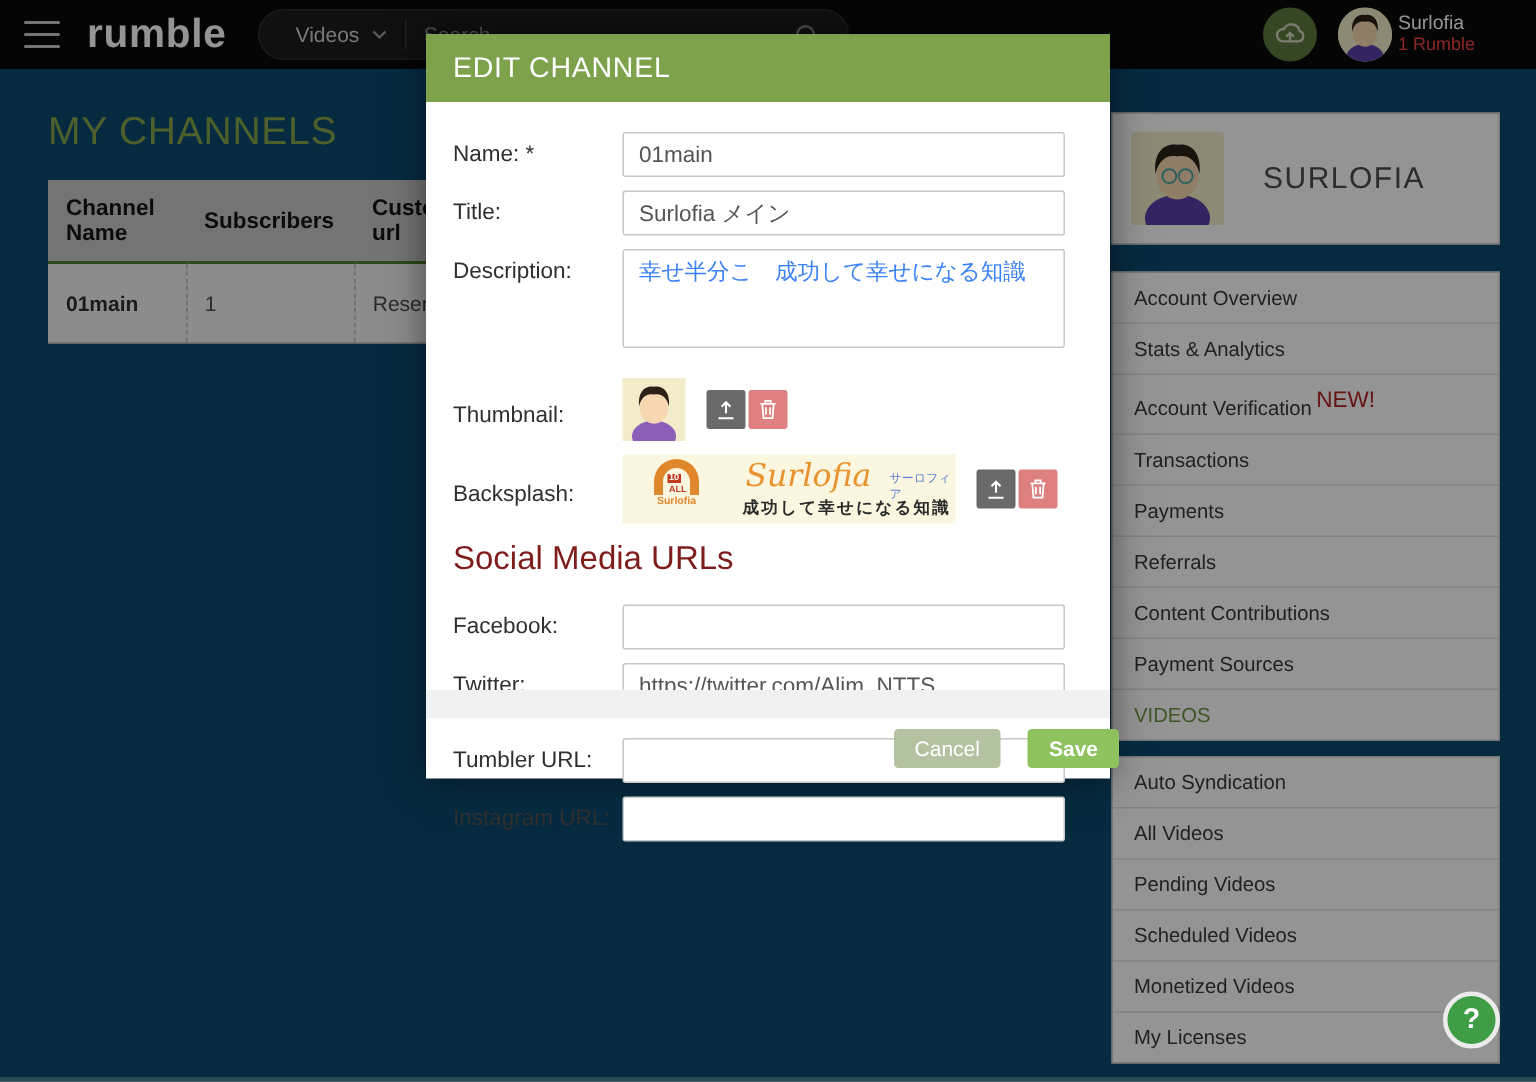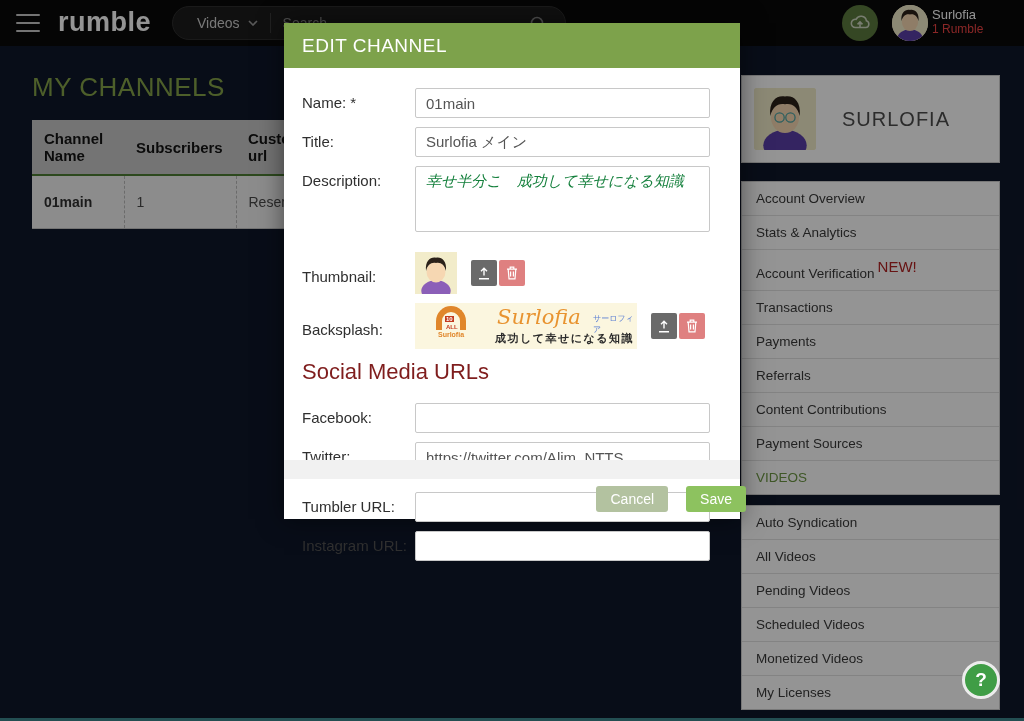--- a/index.html
+++ b/index.html
@@ -17,21 +17,21 @@
   .search-input { background:transparent; border:none; outline:none; color:#bbbbbb; font-size:14px; width:220px; }
   .search-input::placeholder { color:#8a8a8a; }
   .search-glass { position:absolute; right:18px; top:9px; }
   .upload-circle { position:absolute; right:146px; top:5px; width:36px; height:36px; border-radius:50%; background:#5c7a3e; display:flex; align-items:center; justify-content:center; cursor:pointer; }
   .nav-avatar { position:absolute; right:96px; top:5px; width:36px; height:36px; border-radius:50%; overflow:hidden; cursor:pointer; background:#f2ecca; }
   .nav-user { position:absolute; right:8px; top:7px; width:84px; }
   .nav-user .name { font-size:13px; color:#ffffff; }
   .nav-user .status { font-size:12px; color:#ef4444; }
 
   
-  .content { position:absolute; top:46px; left:0; width:1024px; height:675px; background:#0f172a;padding-left:44px; }
+  .content { position:absolute; top:46px; left:0; width:1024px; height:675px; background:#0c4a6e;padding-left:44px; }
   .page-title { position:absolute; left:32px; top:26px; font-size:26px; color:#86a449; letter-spacing:0.5px; }
 
   .channels-table { position:absolute; left:32px; top:74px; width:690px; border-collapse:collapse; }
   .channels-table thead th { background:#c9c9c9; color:#141414; font-size:15px; font-weight:bold; text-align:left; padding:10px 12px; border-bottom:2px solid #4e7f35; }
   .channels-table tbody td { background:#f2f2f2; color:#4a4a4a; font-size:14px; padding:18px 12px; border-bottom:1px solid #c6c6c6; }
   .channels-table tbody td + td { border-left:1px dashed #b8b8b8; }
   .channels-table td.chname { font-weight:bold; color:#303030; }
   .col-1 { width:92px; } .col-2 { width:112px; } .col-3 { width:96px; }
 
   
@@ -52,21 +52,21 @@
   
   .overlay { position:absolute; top:0; left:0; width:1024px; height:721px; background:rgba(0,0,0,0.42); z-index:50; }
 
   
   .modal { position:absolute; left:284px; top:23px; width:456px; height:496px; background:#ffffff; z-index:100; box-shadow:0 0 24px rgba(0,0,0,0.5); }
   .modal-header { height:45px; background:#7da24b; color:#ffffff; font-size:19px; letter-spacing:0.5px; display:flex; align-items:center; padding-left:18px; }
   .modal-body { padding:20px 18px 0 18px; }
   .form-row { display:flex; margin-bottom:9px; }
   .form-label { width:113px; flex:none; font-size:15px; color:#2f2f2f; padding-top:6px; }
   .form-input { width:295px; height:30px; border:1px solid #c8c8c8; border-radius:2px; padding:0 10px; font-size:15px; color:#555; font-family:"Liberation Sans", sans-serif; outline:none; }
-  .form-textarea { width:295px; height:66px; border:1px solid #c8c8c8; border-radius:2px; padding:5px 10px; font-size:15px; color:#15803d; font-family:"Liberation Sans", sans-serif; resize:none; outline:none;font-style:italic; }
+  .form-textarea { width:295px; height:66px; border:1px solid #c8c8c8; border-radius:2px; padding:5px 10px; font-size:15px; color:#3b82f6; font-family:"Liberation Sans", sans-serif; resize:none; outline:none; }
   .img-row { align-items:center; }
   .thumb-img { width:42px; height:42px; overflow:hidden; background:#f2ecca; flex:none; }
   .icon-btns { display:flex; gap:2px; margin-left:14px; }
   .icon-btn { width:26px; height:26px; border:none; border-radius:2px; display:flex; align-items:center; justify-content:center; cursor:pointer; }
   .icon-btn.upload { background:#6a6a6a; }
   .icon-btn.delete { background:#df8080; }
 
   .banner { width:222px; height:46px; background:#fbf6df; position:relative; flex:none; }
   .banner-logo { position:absolute; left:10px; top:3px; width:52px; text-align:center; }
   .arch { margin:0 auto; width:30px; height:24px; border:6px solid #e0862b; border-bottom:none; border-radius:16px 16px 0 0; position:relative; }
@@ -76,21 +76,21 @@
   .banner-title { position:absolute; left:82px; top:2px; font-family:"DejaVu Serif", serif; font-style:italic; font-size:21px; color:#e8932f; }
   .banner-sub { position:absolute; left:178px; top:10px; font-size:8px; color:#5b7fd4; }
   .banner-tag { position:absolute; left:80px; top:28px; font-family:"DejaVu Serif", serif; font-size:11px; color:#2b2b2b; letter-spacing:1.5px; font-weight:bold; }
 
   .social-heading { text-align:left; font-size:22px; color:#7f1d1d; margin:10px 0 18px 0; }
 
   .modal-strip { position:absolute; left:0; bottom:40px; width:456px; height:19px; background:#f1f1f1; }
   .modal-footer { position:absolute; left:16px; bottom:0; width:456px; height:40px; display:flex; align-items:center; justify-content:flex-end; gap:18px; padding-right:10px; }
   .btn { border:none; border-radius:3px; color:#ffffff; font-size:14px; padding:5px 14px; cursor:pointer; font-family:"Liberation Sans", sans-serif; }
   .btn-cancel { background:#b3c2a0; }
-  .btn-save { background:#8dc25f; }
+  .btn-save { background:#8dc25f;font-weight:bold; }
 
   
   .help-btn { position:absolute; right:24px; bottom:22px; width:38px; height:38px; border-radius:50%; background:#3f9d46; border:3px solid #ececec; color:#ffffff; font-size:19px; font-weight:bold; display:flex; align-items:center; justify-content:center; z-index:60; cursor:pointer; }
 </style>
 </head>
 <body>
 
 <div class="navbar">
   <div class="hamburger">
       <span></span>

